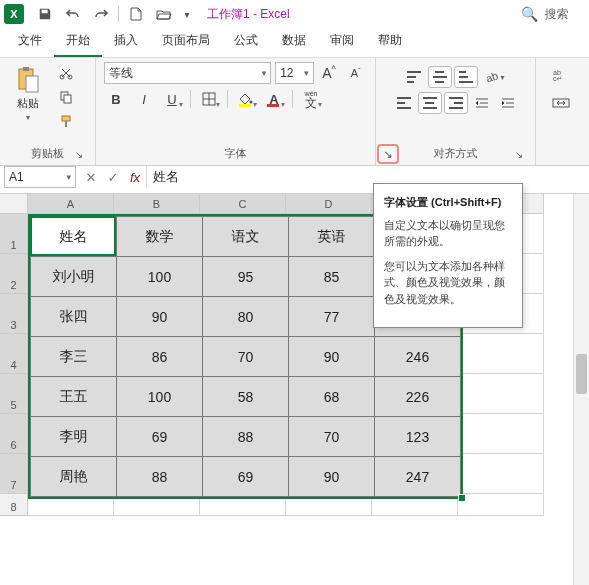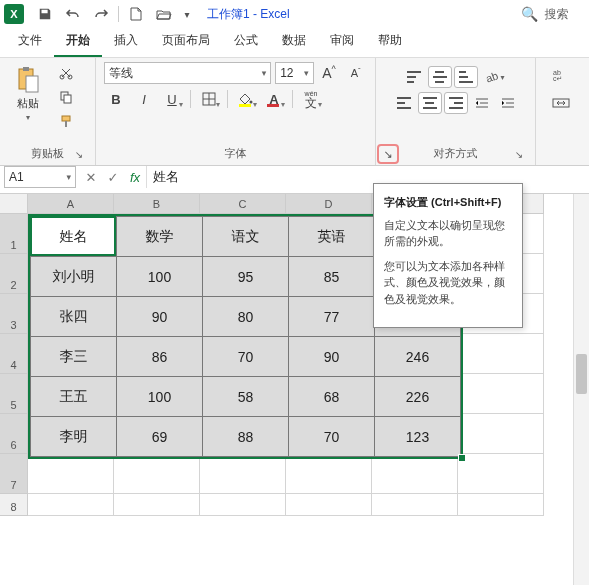--- a/index.html
+++ b/index.html
@@ -3,28 +3,28 @@
 <meta charset="utf-8">
 <style>
   * { box-sizing: border-box; margin: 0; padding: 0; font-family: "Microsoft YaHei", "Segoe UI", sans-serif; }
   body { background: #fff; width: 589px; height: 585px; overflow: hidden; position: relative; font-size: 12px; color: #333; }
 
   
   .titlebar { height: 28px; display: flex; align-items: center; background: #fff; padding: 0 4px; gap: 2px; }
   .titlebar .xl-logo { width: 20px; height: 20px; background: #107c41; border-radius: 3px; color: #fff; display:flex; align-items:center; justify-content:center; font-size:11px; font-weight:bold; margin-right:6px; }
   .qat-btn { width: 26px; height: 24px; display:flex; align-items:center; justify-content:center; color:#555; border-radius:3px; }
   .qat-sep { width:1px; height:16px; background:#ccc; margin:0 2px;}
-  .titlebar .wintitle { margin-left: 10px; font-size:12px; color:#1d4ed8; }
+  .titlebar .wintitle { margin-left: 10px; font-size:12px; color:#a21caf; }
   .search-container { position:absolute; right:8px; top:2px; display:flex; align-items:center; gap:6px; width:60px; height:24px; color:#666; }
   .search-container .mag { font-size:14px; }
 
   
   .menutabs { height: 30px; display:flex; align-items:flex-end; gap:0; padding: 0 6px; background:#fff; border-bottom:1px solid #ddd; }
   .menutabs .tab { padding: 6px 12px 6px; font-size:12px; color:#333; border-bottom:2px solid transparent; }
-  .menutabs .tab.active { border-bottom:2px solid #107c41; font-weight:700; }
+  .menutabs .tab.active { border-bottom:2px solid #107c41; font-weight:400; }
   .menutabs .file-tab { color:#333; }
 
   
   .ribbon { height: 108px; background:#f5f5f5; border-bottom:1px solid #cfcfcf; display:flex; position:relative; }
   .ribbon-group { border-right:1px solid #d8d8d8; padding:4px 8px 2px; display:flex; flex-direction:column; justify-content:space-between; height:100%; }
   .ribbon-group .group-body { display:flex; align-items:flex-start; gap:6px; flex:1; }
   .ribbon-group .group-label { text-align:center; font-size:11px; color:#555; height:18px; line-height:16px; position:relative; }
   .ribbon-group .dlg-launcher { position:absolute; right:2px; bottom:2px; width:12px; height:12px; font-size:10px; color:#666; display:flex;align-items:center;justify-content:center;}
   .big-btn { display:flex; flex-direction:column; align-items:center; gap:2px; width:40px; padding-top:4px;}
   .big-btn .ic { width:28px; height:28px; display:flex;align-items:center;justify-content:center; font-size:20px; }
@@ -57,21 +57,21 @@
   
   .tooltip { position:absolute; left:373px; top:183px; width:150px; background:#fff; border:1px solid #8a8a8a; padding:10px 10px 12px; font-size:11px; color:#444; line-height:1.5; box-shadow:2px 2px 6px rgba(0,0,0,.15); z-index:50;}
   .tooltip .tt-title { font-weight:bold; color:#222; margin-bottom:6px; white-space:nowrap;}
   .tooltip p { margin-bottom:8px;}
 
   
   .formulabar { height:28px; border-bottom:1px solid #cfcfcf; display:flex; align-items:flex-start; background:#fff;}
   .namebox { width:72px; height:22px; border:1px solid #bbb; margin:0 4px 0 4px; padding:0 4px; font-size:12px; display:flex; align-items:center; justify-content:space-between; background:#fff;}
   .namebox .dd { font-size:9px; color:#666;}
   .fb-btn { width:22px; height:22px; display:flex;align-items:center;justify-content:center; color:#777; font-size:13px;}
-  .fx { font-style:italic; color:#15803d;}
+  .fx { font-style:italic; color:#7f1d1d;}
   .formula-input { flex:1; height:22px; border-left:1px solid #ddd; padding:0 6px; font-size:13px; display:flex;align-items:center; color:#222;}
 
   
   .sheet { position:relative; }
   .col-headers { display:flex; height:20px; }
   .corner { width:28px; height:20px; background:#f0f0f0; border-right:1px solid #ccc; border-bottom:1px solid #ccc;}
   .colh { height:20px; background:#f0f0f0; border-right:1px solid #ccc; border-bottom:1px solid #ccc; text-align:center; font-size:11px; color:#555; line-height:20px;}
   .colh.sel { background:#d8d8d8;}
   .colA{width:86px}.colB{width:86px}.colC{width:86px}.colD{width:86px}.colE{width:86px}.colF{width:86px}
   .rows { }
@@ -473,20 +473,27 @@
             <td>68</td>
             <td>226</td>
           </tr>
       <tr>
             <td>李明</td>
             <td>69</td>
             <td>88</td>
             <td>70</td>
             <td>123</td>
           </tr>
+      <tr>
+            <td>周艳</td>
+            <td>88</td>
+            <td>69</td>
+            <td>90</td>
+            <td>247</td>
+          </tr>
     </tbody>
       </table>
     <div class="active-outline"></div>
     <div class="selection-handle"></div>
   </div>
 </div>
 
 <div class="vscroll">
   <div class="thumb"></div>
 </div>

